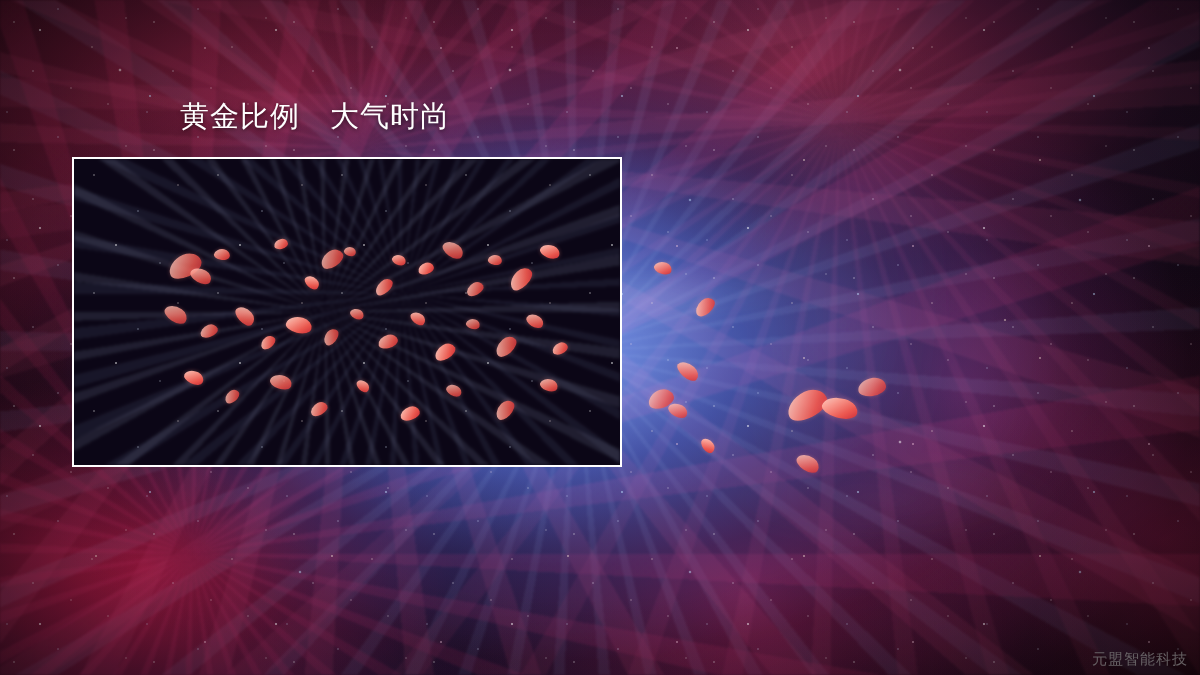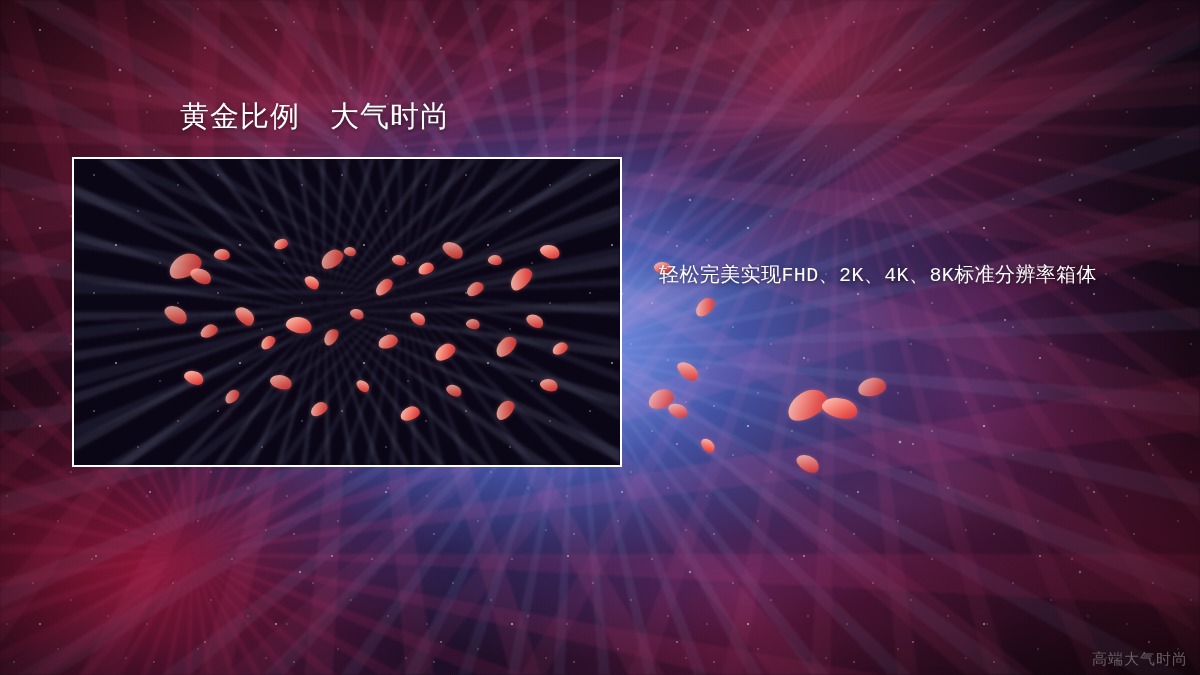--- a/index.html
+++ b/index.html
@@ -254,18 +254,17 @@
         <div class="petal" style="left: 236px; top: 244px; width: 18px; height: 12px; transform: rotate(-28deg); opacity: 0.89;"></div>
         <div class="petal" style="left: 282px; top: 222px; width: 14px; height: 10px; transform: rotate(46deg); opacity: 0.92;"></div>
         <div class="petal" style="left: 326px; top: 248px; width: 20px; height: 13px; transform: rotate(-18deg); opacity: 0.96;"></div>
         <div class="petal" style="left: 372px; top: 226px; width: 16px; height: 11px; transform: rotate(30deg); opacity: 0.82;"></div>
         <div class="petal" style="left: 420px; top: 244px; width: 22px; height: 14px; transform: rotate(-46deg); opacity: 0.85;"></div>
         <div class="petal" style="left: 466px; top: 220px; width: 18px; height: 12px; transform: rotate(20deg); opacity: 0.89;"></div>
       </div>
   </div>
 
   <div id="body-text">
-    <div class="body-line">轻松完美实现FHD、2K、4K、8K标准分辨率箱体</div>
   </div>
 
-  <div id="watermark">高端大气时尚</div>
+  <div id="watermark">元盟智能科技</div>
 
 </div>
 
 </body></html>

